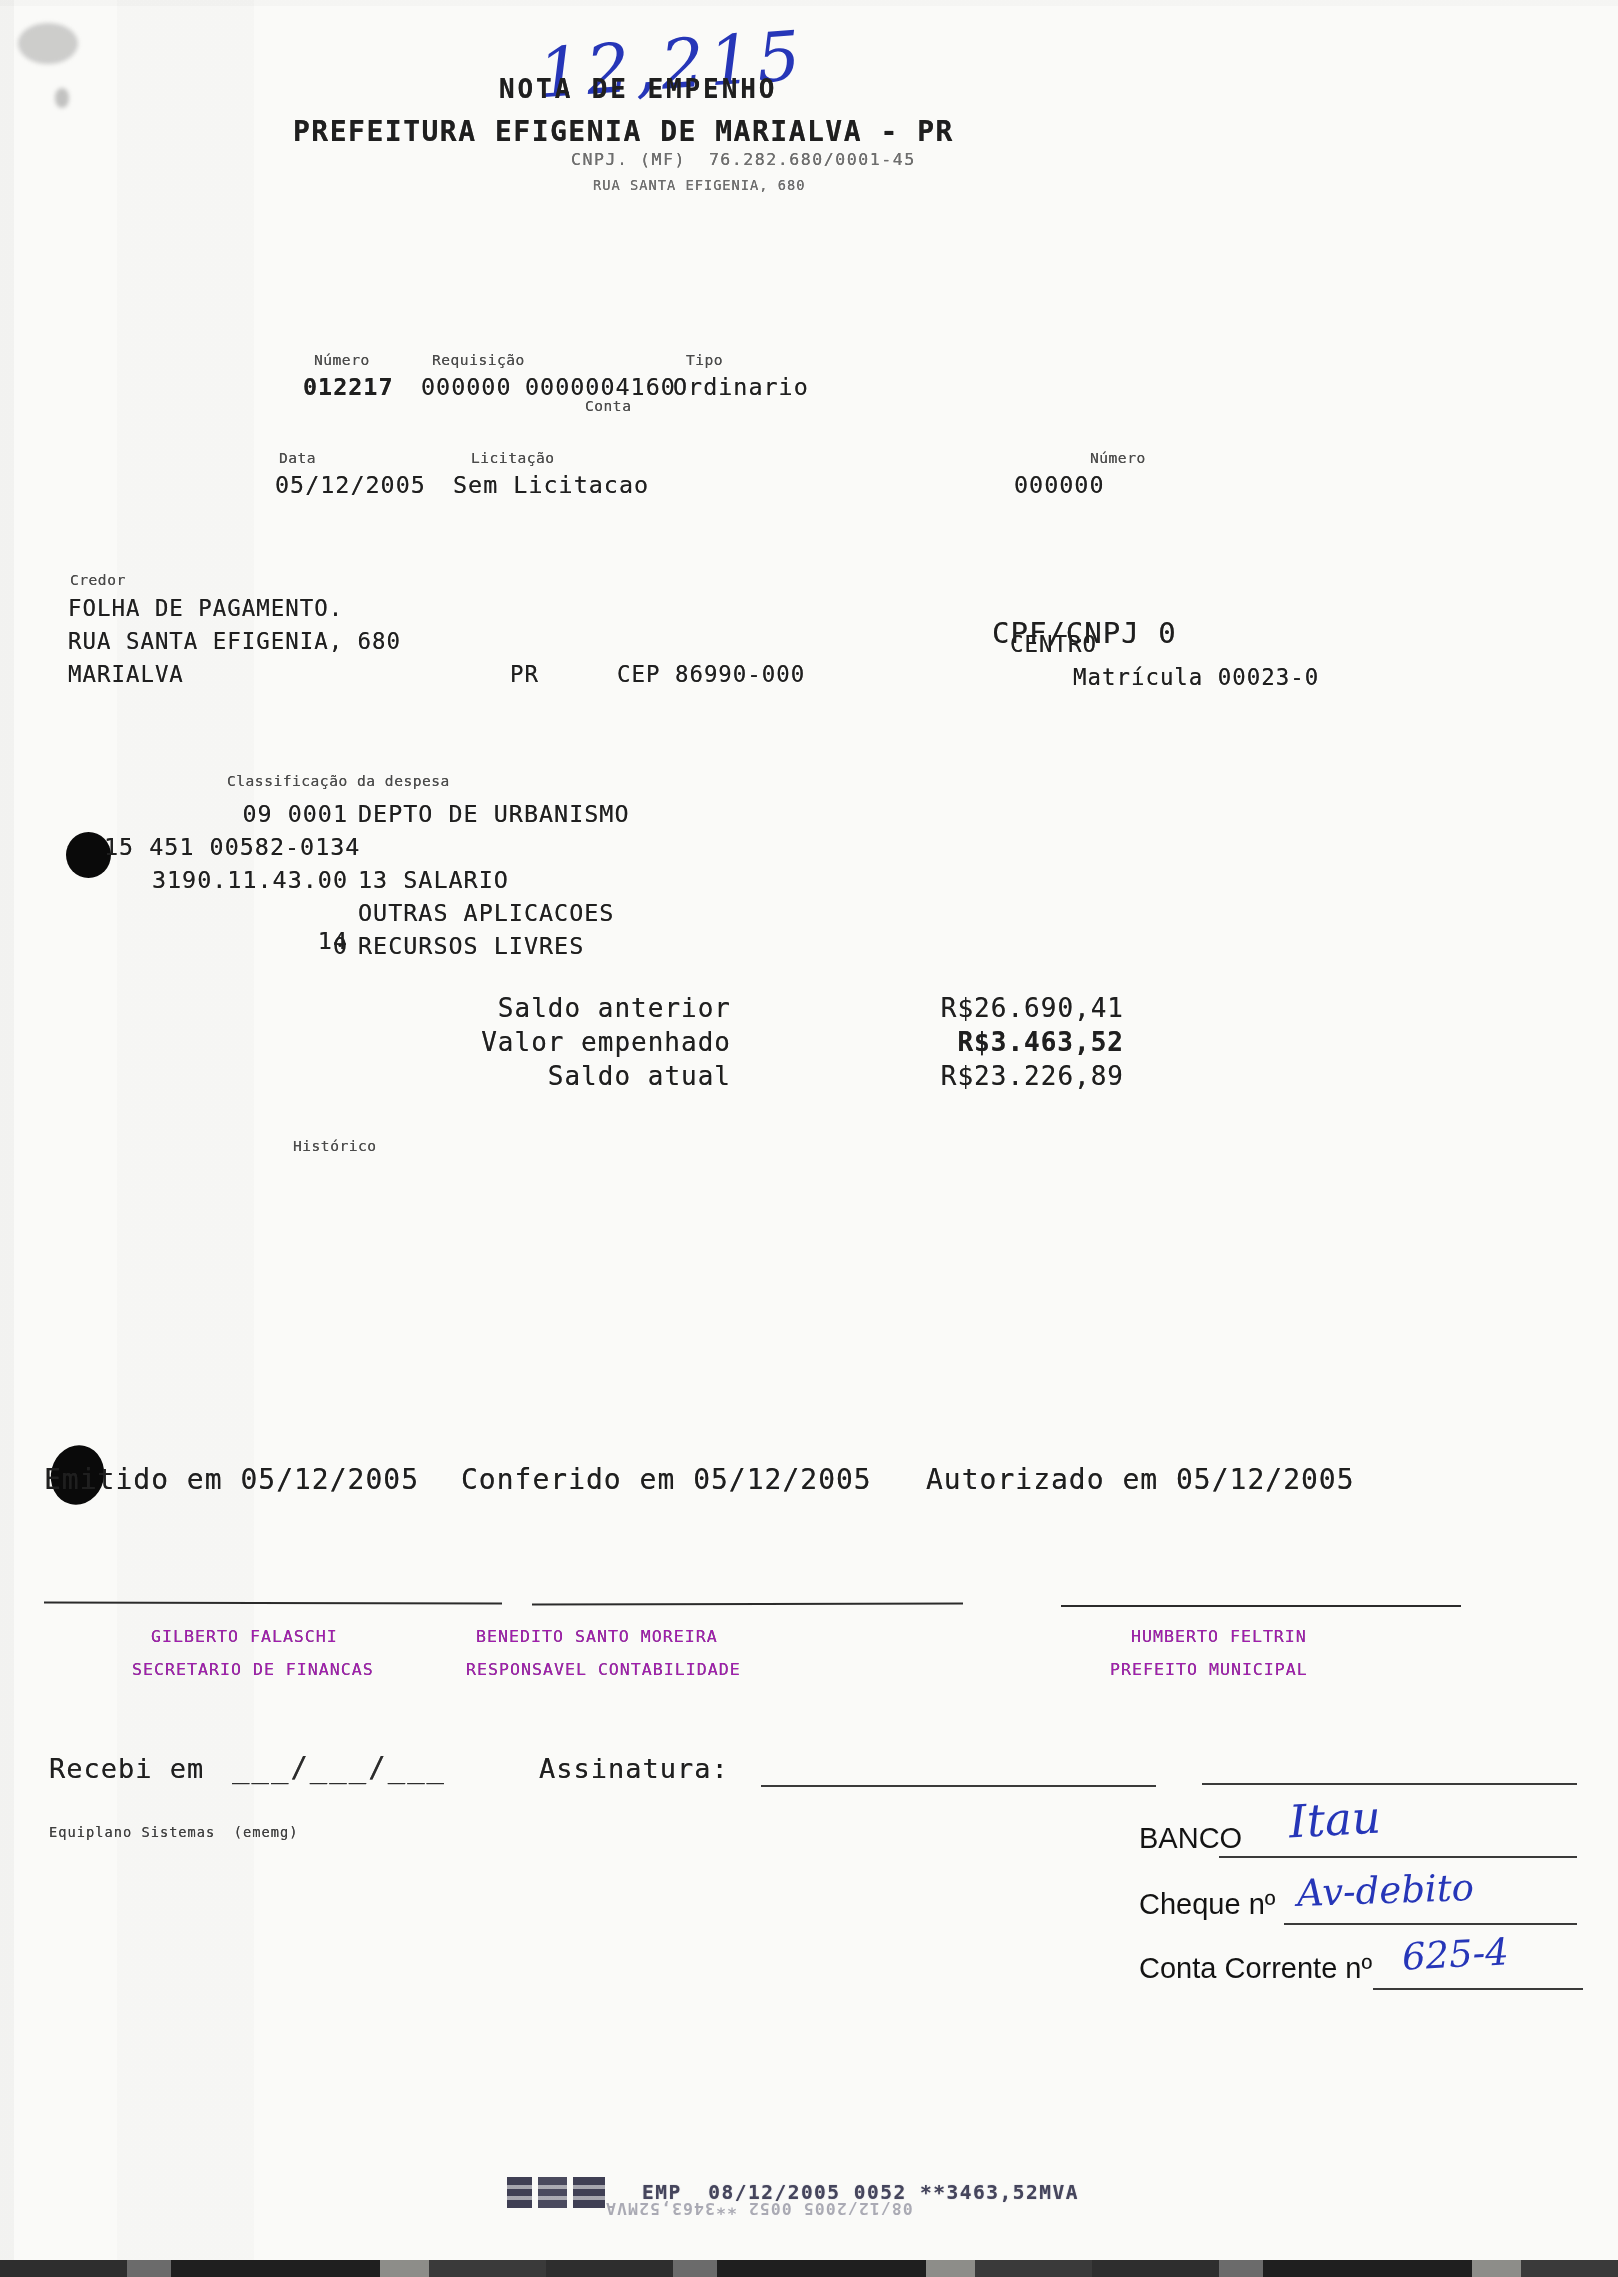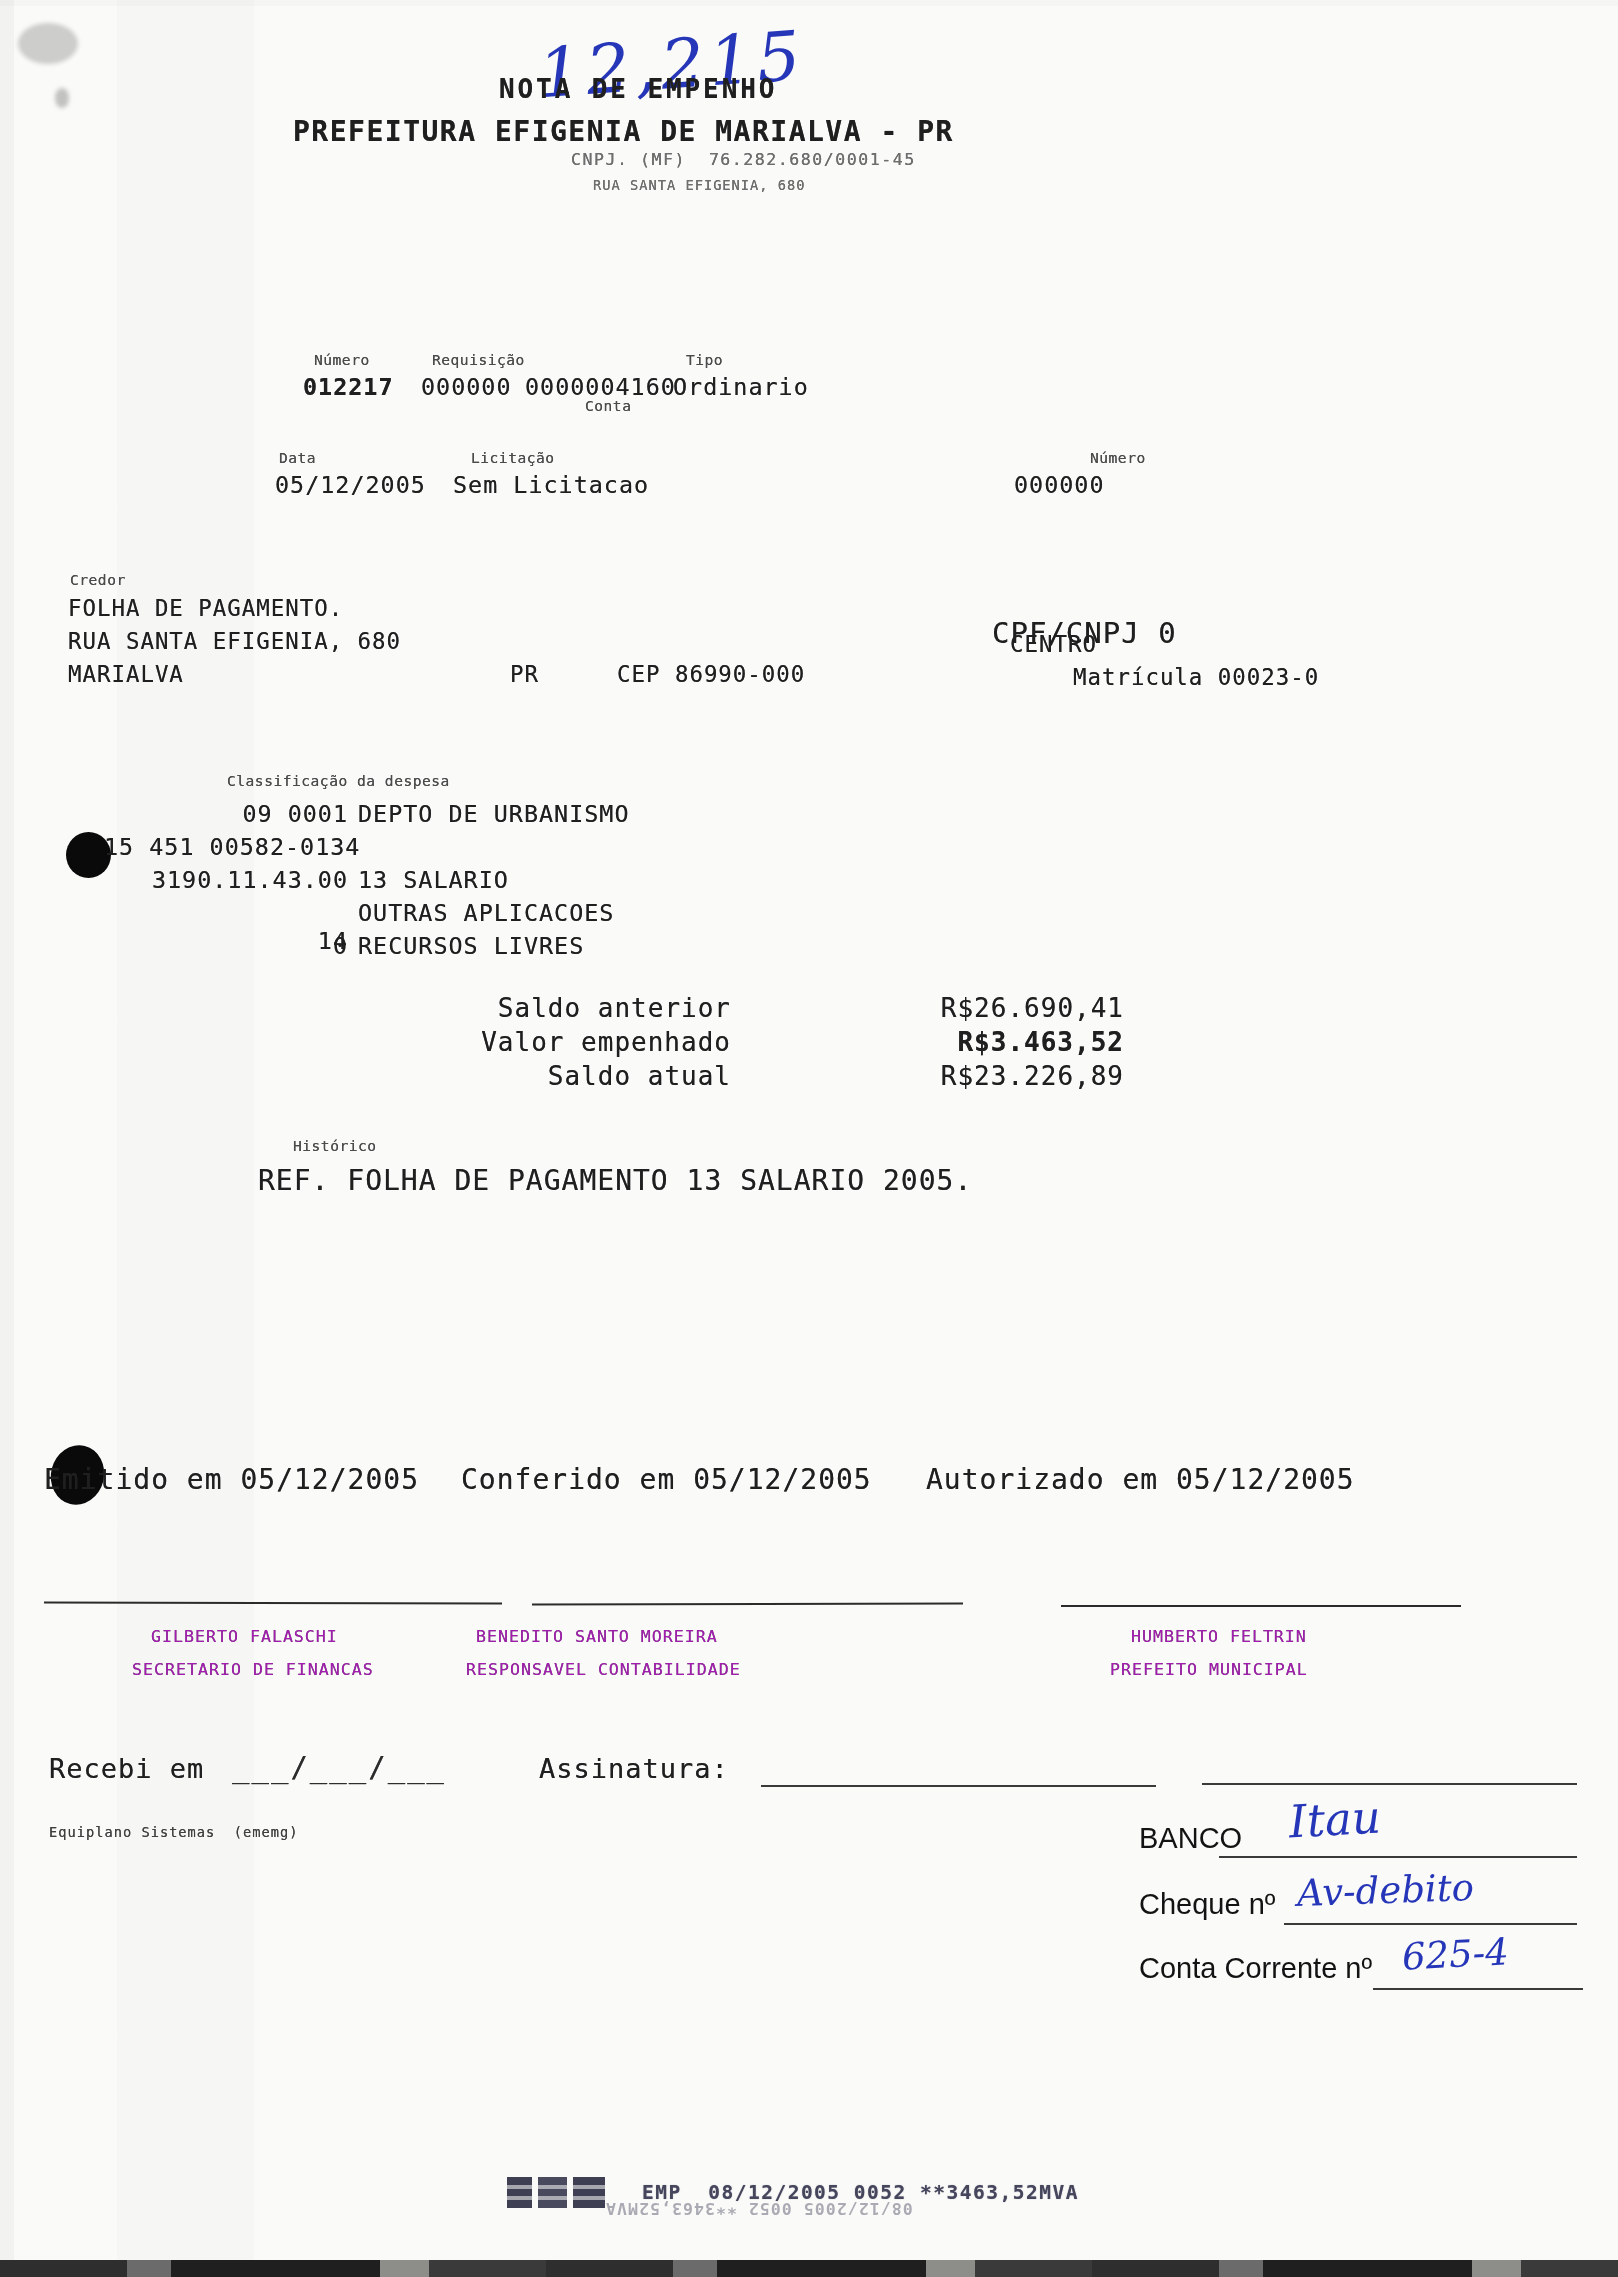--- a/index.html
+++ b/index.html
@@ -124,21 +124,20 @@
   <div class="abs mono" style="left:341px;top:993px;width:390px;text-align:right;font-size:26px;letter-spacing:1px;">Saldo anterior</div>
   <div class="abs mono" style="left:831px;top:993px;width:293px;text-align:right;font-size:26px;letter-spacing:1px;">R$26.690,41</div>
 
   <div class="abs mono" style="left:341px;top:1027px;width:390px;text-align:right;font-size:26px;letter-spacing:1px;">Valor empenhado</div>
   <div class="abs mono bold" style="left:831px;top:1027px;width:293px;text-align:right;font-size:26px;letter-spacing:1px;">R$3.463,52</div>
 
   <div class="abs mono" style="left:341px;top:1061px;width:390px;text-align:right;font-size:26px;letter-spacing:1px;">Saldo atual</div>
   <div class="abs mono" style="left:831px;top:1061px;width:293px;text-align:right;font-size:26px;letter-spacing:1px;">R$23.226,89</div>
 
   <div class="abs mono lbl" style="left:293px;top:1137px;">Histórico</div>
-  <div class="abs mono big" style="left:258px;top:1164px;font-size:28px;">REF. FOLHA DE PAGAMENTO 13 SALARIO 2005.</div>
 
   <div class="abs mono big" style="left:44px;top:1463px;font-size:28px;">Emitido em 05/12/2005</div>
   <div class="abs mono big" style="left:461px;top:1463px;font-size:28px;">Conferido em 05/12/2005</div>
   <div class="abs mono big" style="left:926px;top:1463px;font-size:28px;">Autorizado em 05/12/2005</div>
 
   <div class="abs rule" style="left:44px;top:1602px;width:458px;transform:rotate(.15deg);"></div>
   <div class="abs rule" style="left:532px;top:1603px;width:431px;transform:rotate(-.1deg);"></div>
   <div class="abs rule" style="left:1061px;top:1605px;width:400px;"></div>
 
   <div class="abs mono sig-name" style="left:151px;top:1627px;">GILBERTO FALASCHI</div>

